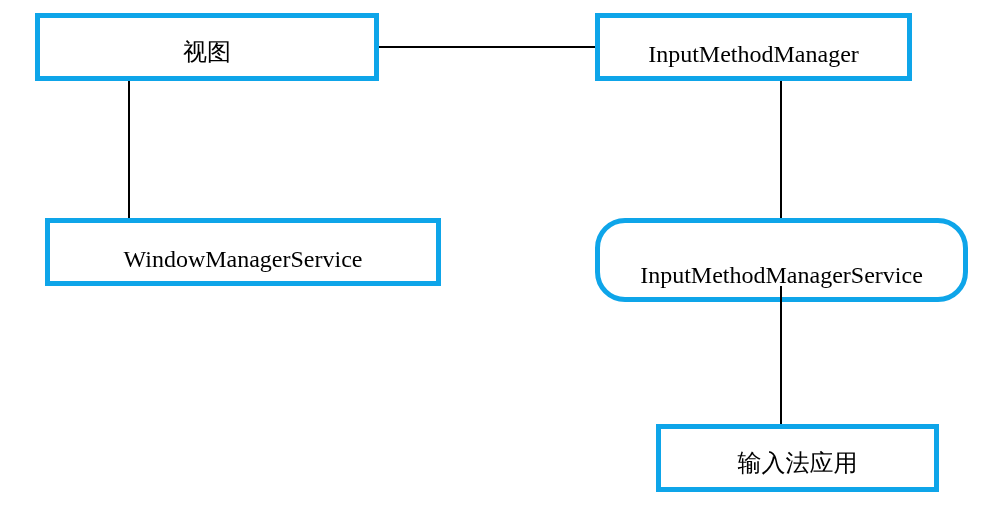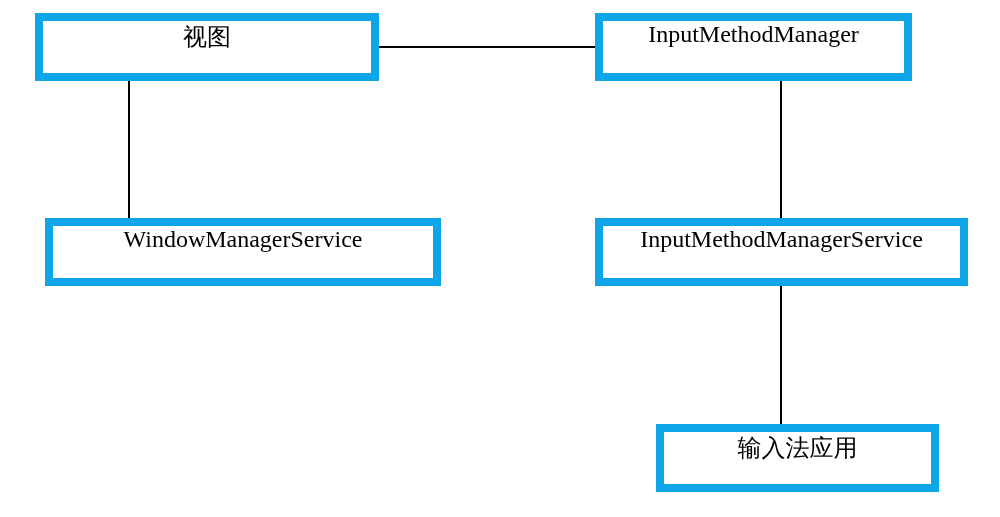--- a/index.html
+++ b/index.html
@@ -9,27 +9,27 @@
     }
     body {
       width: 1000px;
       height: 517px;
       background: #fff;
       position: relative;
       font-family: "SimSun", "宋体", serif;
     }
     .box {
       position: absolute;
-      border: 8px solid #0ea5e9;
+      border: 5px solid #0ea5e9;
       background: #fff;
       display: flex;
-      align-items: flex-start;
+      align-items: flex-end;
       justify-content: center;
       font-size: 24px;
-      padding: 0 8px;
+      padding: 8px 8px;
       white-space: nowrap;
     }
     .line {
       position: absolute;
       background: #000;
     }
   </style>
 </head>
 <body>
 
@@ -38,21 +38,21 @@
 </div>
 
 <div class="box" style="left:595px; top:13px; width:317px; height:68px;">
   <span>InputMethodManager</span>
 </div>
 
 <div class="box" style="left:45px; top:218px; width:396px; height:68px;">
   <span>WindowManagerService</span>
 </div>
 
-<div class="box" style="left:595px; top:218px; width:373px; height:68px;">
+<div class="box" style="left:595px; top:218px; width:373px; height:84px;border-radius:30px;">
   <span>InputMethodManagerService</span>
 </div>
 
 <div class="box" style="left:656px; top:424px; width:283px; height:68px;">
   <span>输入法应用</span>
 </div>
 
 <div class="line" style="left:379px; top:46px; width:216px; height:2px;"></div>
 
 <div class="line" style="left:128px; top:81px; width:2px; height:137px;"></div>

